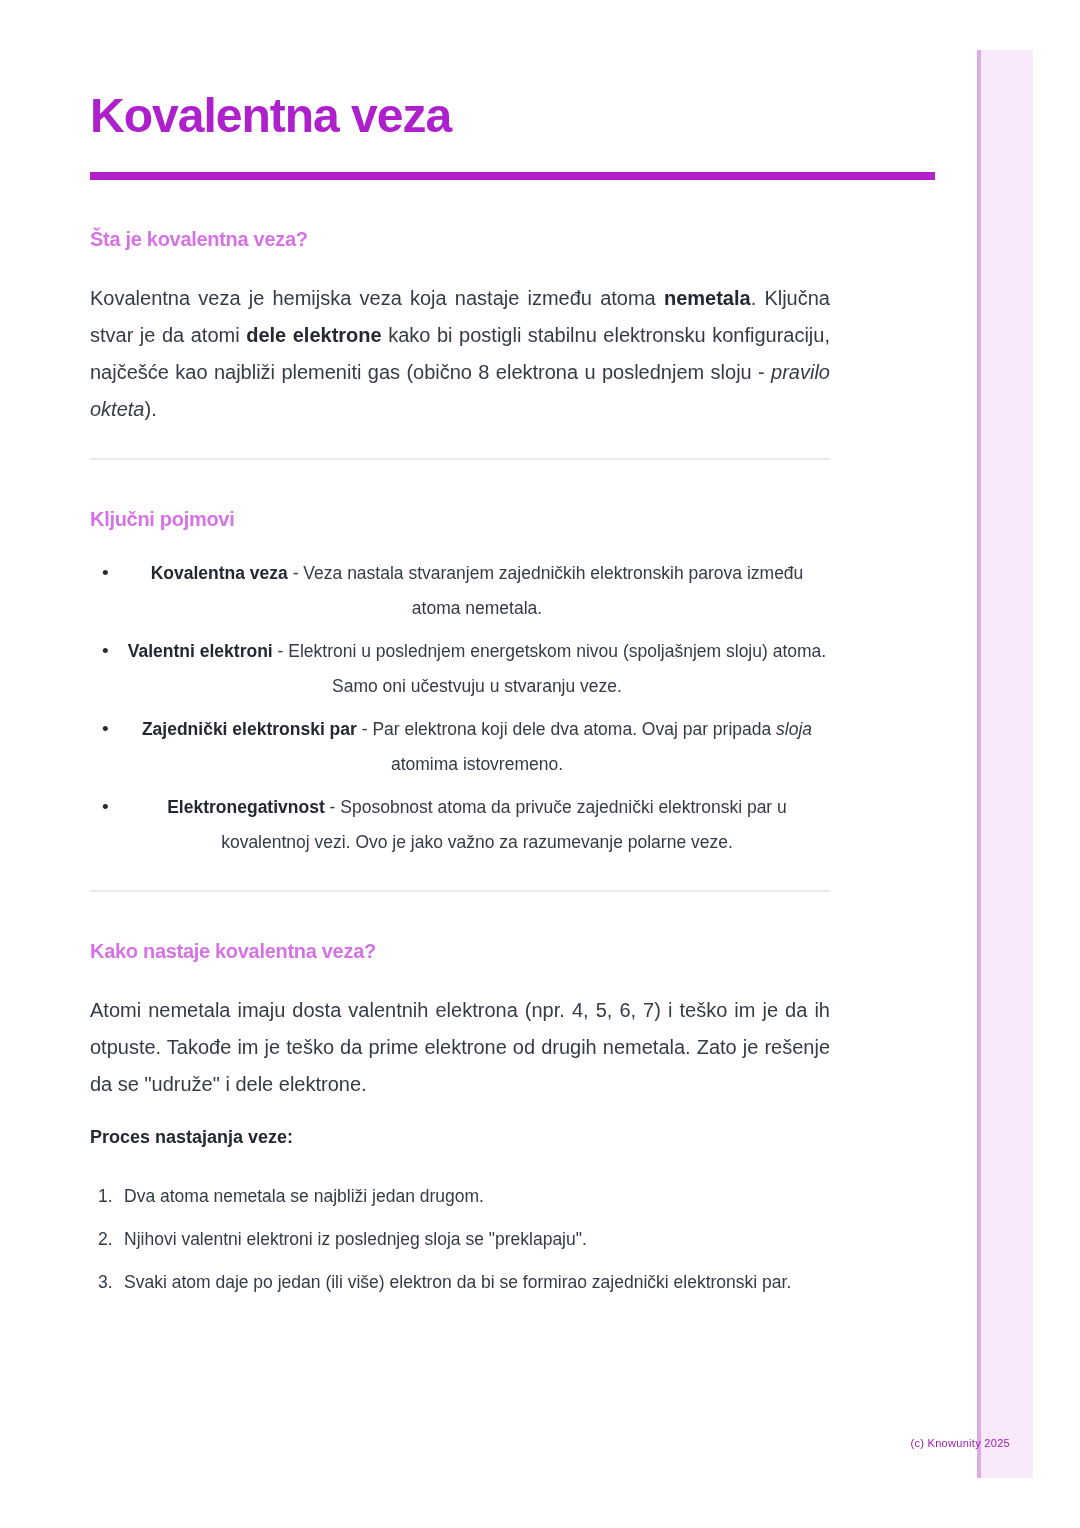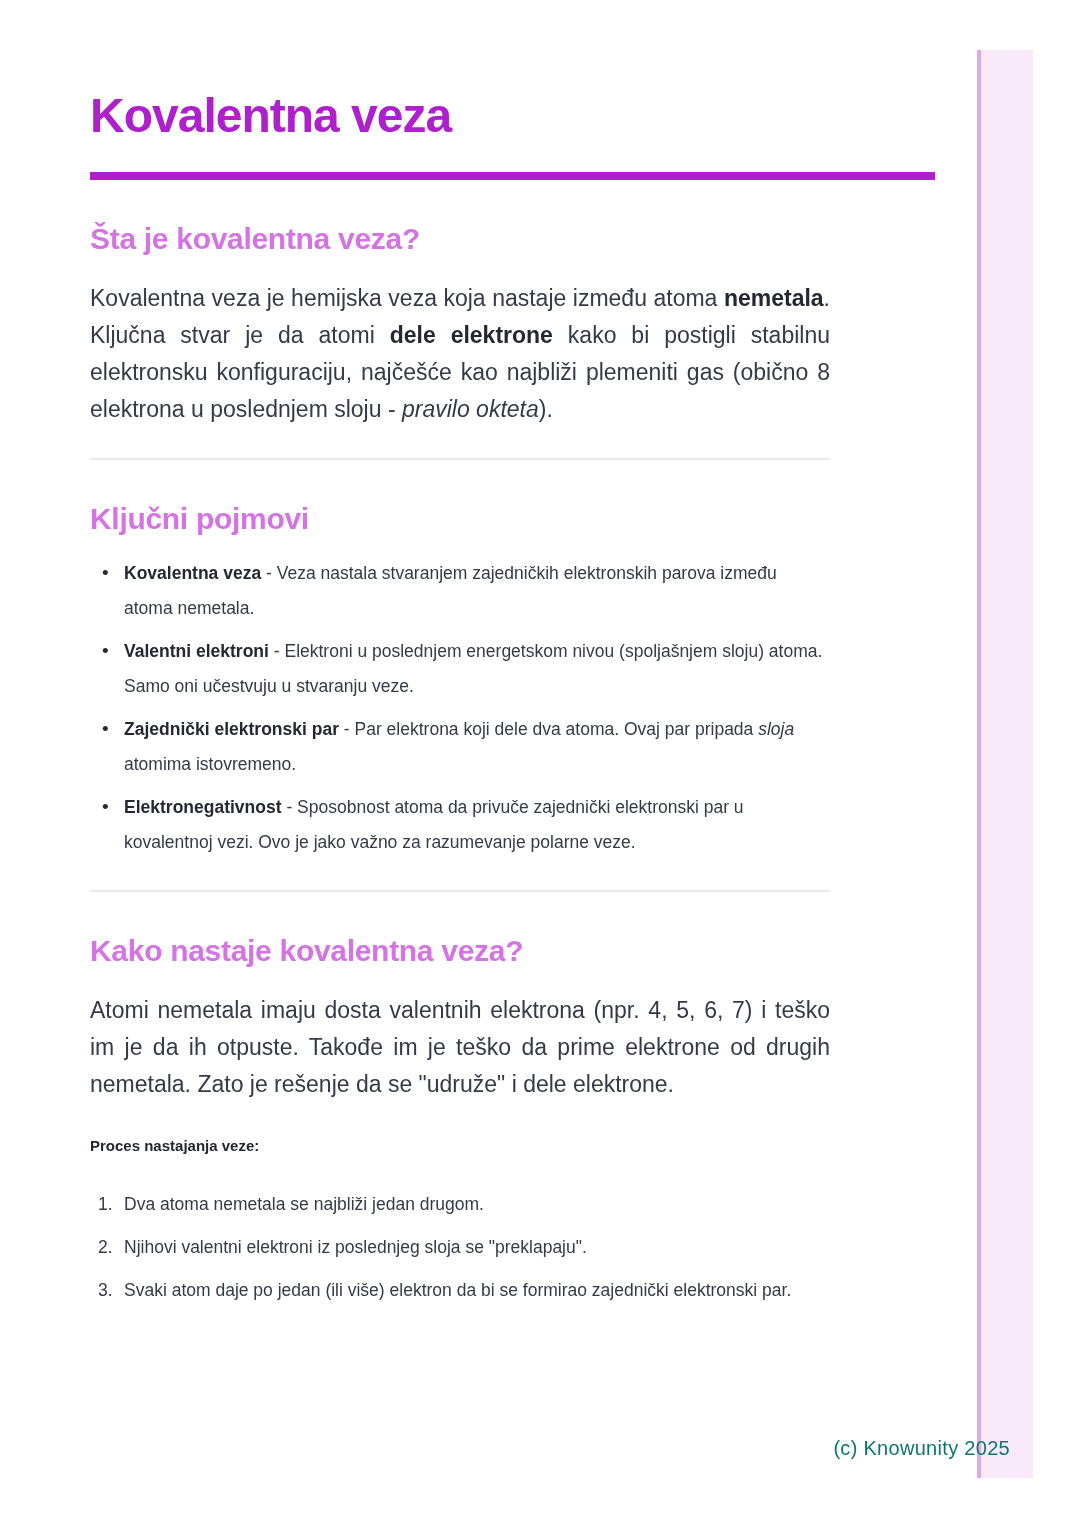--- a/index.html
+++ b/index.html
@@ -14,22 +14,22 @@
   .side-bar {
     position:absolute;
     left:977px; top:50px;
     width:56px; height:1428px;
     background:#f8eafa;
     border-left:4px solid #dcaae6;
   }
   .watermark {
     position:absolute;
     top:1437px; right:70px;
-    font-size:20px;
-    color:#0f766e;
+    font-size:11px;
+    color:#a21caf;
     letter-spacing:0.3px;
     z-index:2;
     white-space:nowrap;
   }
   .content {
     position:absolute;
     left:90px; top:0;
     width:845px;
   }
   h1.doc-title {
@@ -41,49 +41,50 @@
     color:#ad20cb;
   }
   .title-rule {
     margin-top:28px;
     width:845px; height:8px;
     background:#ad20cb;
   }
   .blocks { width:740px; }
   .blocks h2 {
     margin-top:42px;
-    font-size:30px;
+    font-size:20px;
     line-height:34px;
     font-weight:bold;
     letter-spacing:-0.3px;
     color:#d573e4;
   }
   .blocks p {
     margin-top:24px;
-    font-size:23px;
+    font-size:20px;
     line-height:37px;
     color:#343b46;
   }
   .blocks p.justify { text-align:justify; }
-  .blocks p.subhead { margin-top:24px; font-size:15px; font-weight:bold; color:#232833; }
+  .blocks p.subhead { margin-top:16px; font-size:18px; font-weight:bold; color:#232833; }
   .divider {
     margin-top:30px;
     width:740px; height:2px;
     background:#e9e9eb;
   }
   .seg-b { font-weight:bold; color:#232833; }
   .seg-i { font-style:italic; }
   .seg-strike { color:#8d939c; text-decoration:line-through; }
   ul.bullet-list { margin-top:20px; list-style:none; }
   ul.bullet-list li {
     position:relative;
     padding-left:34px;
     font-size:17.5px;
     line-height:35px;
     margin-bottom:8px;
+    text-align:center;
   }
   ul.bullet-list li::before {
     content:"\2022";
     position:absolute;
     left:12px; top:-1px;
     font-size:19px;
     color:#232833;
   }
   ol.numbered-list { margin-top:22px; list-style:none; counter-reset:step; }
   ol.numbered-list li {

